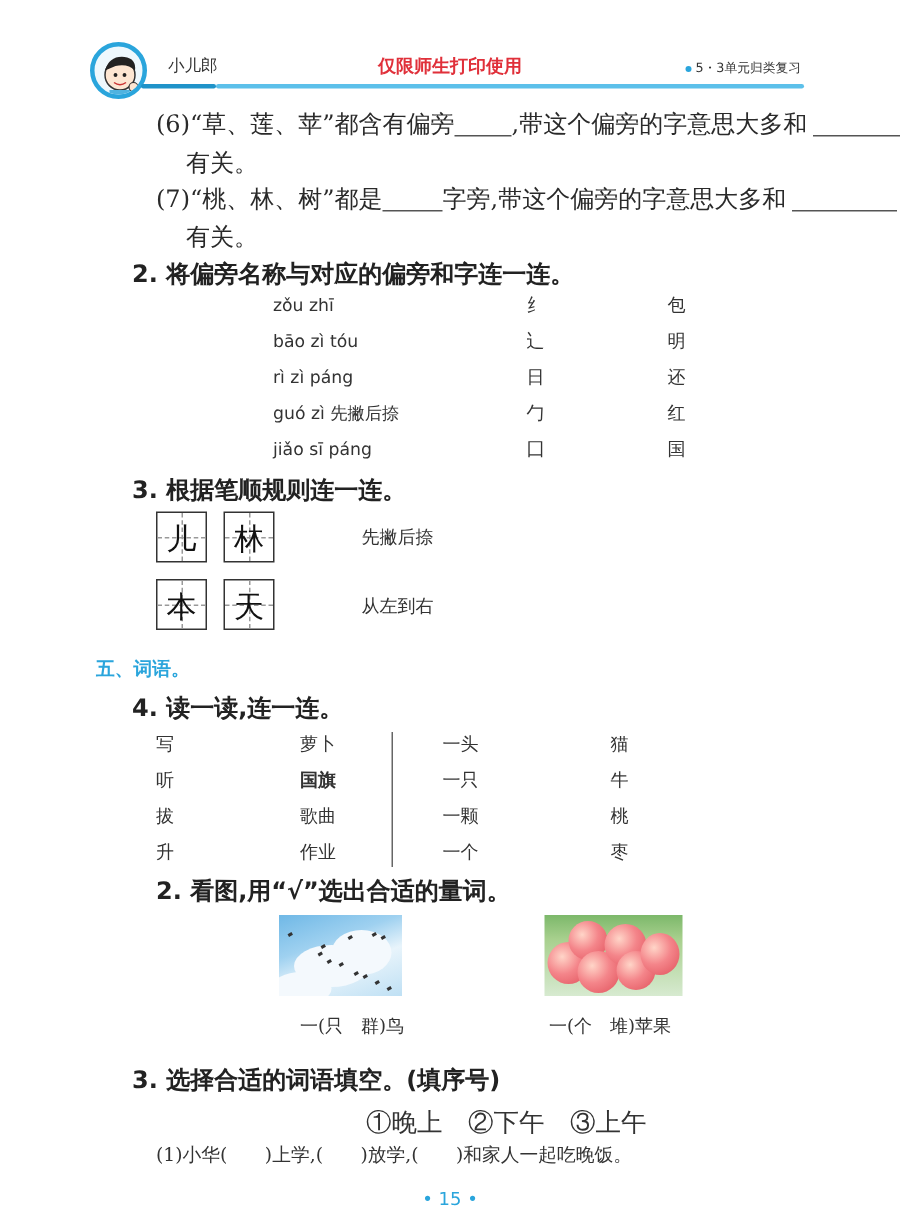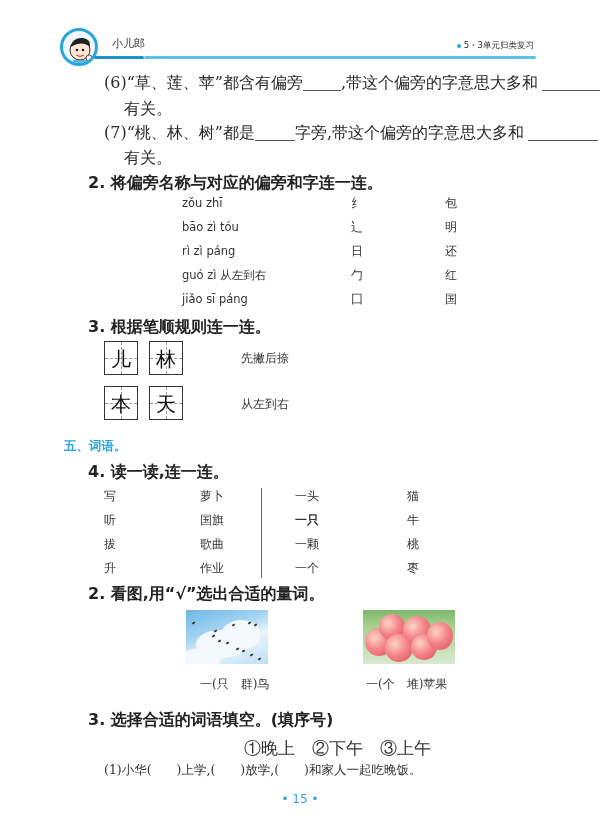--- a/index.html
+++ b/index.html
@@ -51,39 +51,40 @@
       <circle cx="14" cy="19" r="1.3" fill="#222"></circle>
       <circle cx="20" cy="19" r="1.3" fill="#222"></circle>
       <path d="M13 24 Q17 27 21 24" stroke="#c33" stroke-width="1" fill="none"></path>
       <rect x="10" y="29" width="16" height="9" fill="#4fb3e0"></rect>
       <circle cx="26" cy="27" r="3" fill="#fde6d2" stroke="#333" stroke-width="0.8"></circle>
     </svg>
   </div>
   <div class="header-line-dark"></div>
   <div class="header-line"></div>
   <div class="brand sans">小儿郎</div>
+  <div class="watermark sans">仅限师生打印使用</div>
   <div class="unit sans"><span class="dot"></span><span>5・3单元归类复习</span></div>
 </div>
 
 <div class="line" style="left:104px; top:75px;">
   <span>(6)“草、莲、苹”都含有偏旁</span><span class="blank" style="width:38px;"></span><span>,带这个偏旁的字意思大多和</span><span class="blank" style="width:78px; margin-left:4px;"></span>
 </div>
 <div class="line" style="left:124px; top:101px;">有关。</div>
 
 <div class="line" style="left:104px; top:125px;">
   <span>(7)“桃、林、树”都是</span><span class="blank" style="width:40px;"></span><span>字旁,带这个偏旁的字意思大多和</span><span class="blank" style="width:70px; margin-left:4px;"></span>
 </div>
 <div class="line" style="left:124px; top:150px;">有关。</div>
 
 <div class="q" style="left:88px; top:173px;">2. 将偏旁名称与对应的偏旁和字连一连。</div>
 
 <div class="py" style="left:182px; top:196px;">zǒu zhī</div>
 <div class="py" style="left:182px; top:220px;">bāo zì tóu</div>
 <div class="py" style="left:182px; top:244px;">rì zì páng</div>
-<div class="py" style="left:182px; top:268px;">guó zì 从左到右</div>
+<div class="py" style="left:182px; top:268px;">guó zì 先撇后捺</div>
 <div class="py" style="left:182px; top:292px;">jiǎo sī páng</div>
 
 <div class="cell" style="left:351px; top:195px;">纟</div>
 <div class="cell" style="left:351px; top:219px;">辶</div>
 <div class="cell" style="left:351px; top:243px;">日</div>
 <div class="cell" style="left:351px; top:267px;">勹</div>
 <div class="cell" style="left:351px; top:291px;">囗</div>
 
 <div class="cell" style="left:445px; top:195px;">包</div>
 <div class="cell" style="left:445px; top:219px;">明</div>
@@ -111,37 +112,37 @@
 
 <div class="section" style="left:64px; top:438px;">五、词语。</div>
 <div class="q" style="left:88px; top:462px;">4. 读一读,连一连。</div>
 
 <div class="cell" style="left:104px; top:488px;">写</div>
 <div class="cell" style="left:104px; top:512px;">听</div>
 <div class="cell" style="left:104px; top:536px;">拔</div>
 <div class="cell" style="left:104px; top:560px;">升</div>
 
 <div class="cell" style="left:200px; top:488px;">萝卜</div>
-<div class="cell" style="left:200px; top:512px;">国旗</div>
+<div class="cell" style="left:200px; top:512px;font-weight:bold;">国旗</div>
 <div class="cell" style="left:200px; top:536px;">歌曲</div>
 <div class="cell" style="left:200px; top:560px;">作业</div>
 
 <div class="vdivider"></div>
 
 <div class="cell" style="left:295px; top:488px;">一头</div>
-<div class="cell" style="left:295px; top:512px;font-weight:bold;">一只</div>
+<div class="cell" style="left:295px; top:512px;">一只</div>
 <div class="cell" style="left:295px; top:536px;">一颗</div>
 <div class="cell" style="left:295px; top:560px;">一个</div>
 
 <div class="cell" style="left:407px; top:488px;">猫</div>
 <div class="cell" style="left:407px; top:512px;">牛</div>
 <div class="cell" style="left:407px; top:536px;">桃</div>
 <div class="cell" style="left:407px; top:560px;">枣</div>
 
-<div class="q" style="left:88px; top:584px;">2. 看图,用“√”选出合适的量词。</div>
+<div class="q" style="left:104px; top:584px;">2. 看图,用“√”选出合适的量词。</div>
 
 <div class="img-sky">
   <div class="cloud" style="left:10px; top:20px; width:50px; height:28px;"></div>
   <div class="cloud" style="left:35px; top:10px; width:40px; height:30px;"></div>
   <div class="cloud" style="left:-5px; top:38px; width:40px; height:22px;"></div>
   <div class="bird" style="left:6px; top:12px;"></div>
   <div class="bird" style="left:28px; top:20px;"></div>
   <div class="bird" style="left:26px; top:25px;"></div>
   <div class="bird" style="left:32px; top:30px;"></div>
   <div class="bird" style="left:40px; top:32px;"></div>

